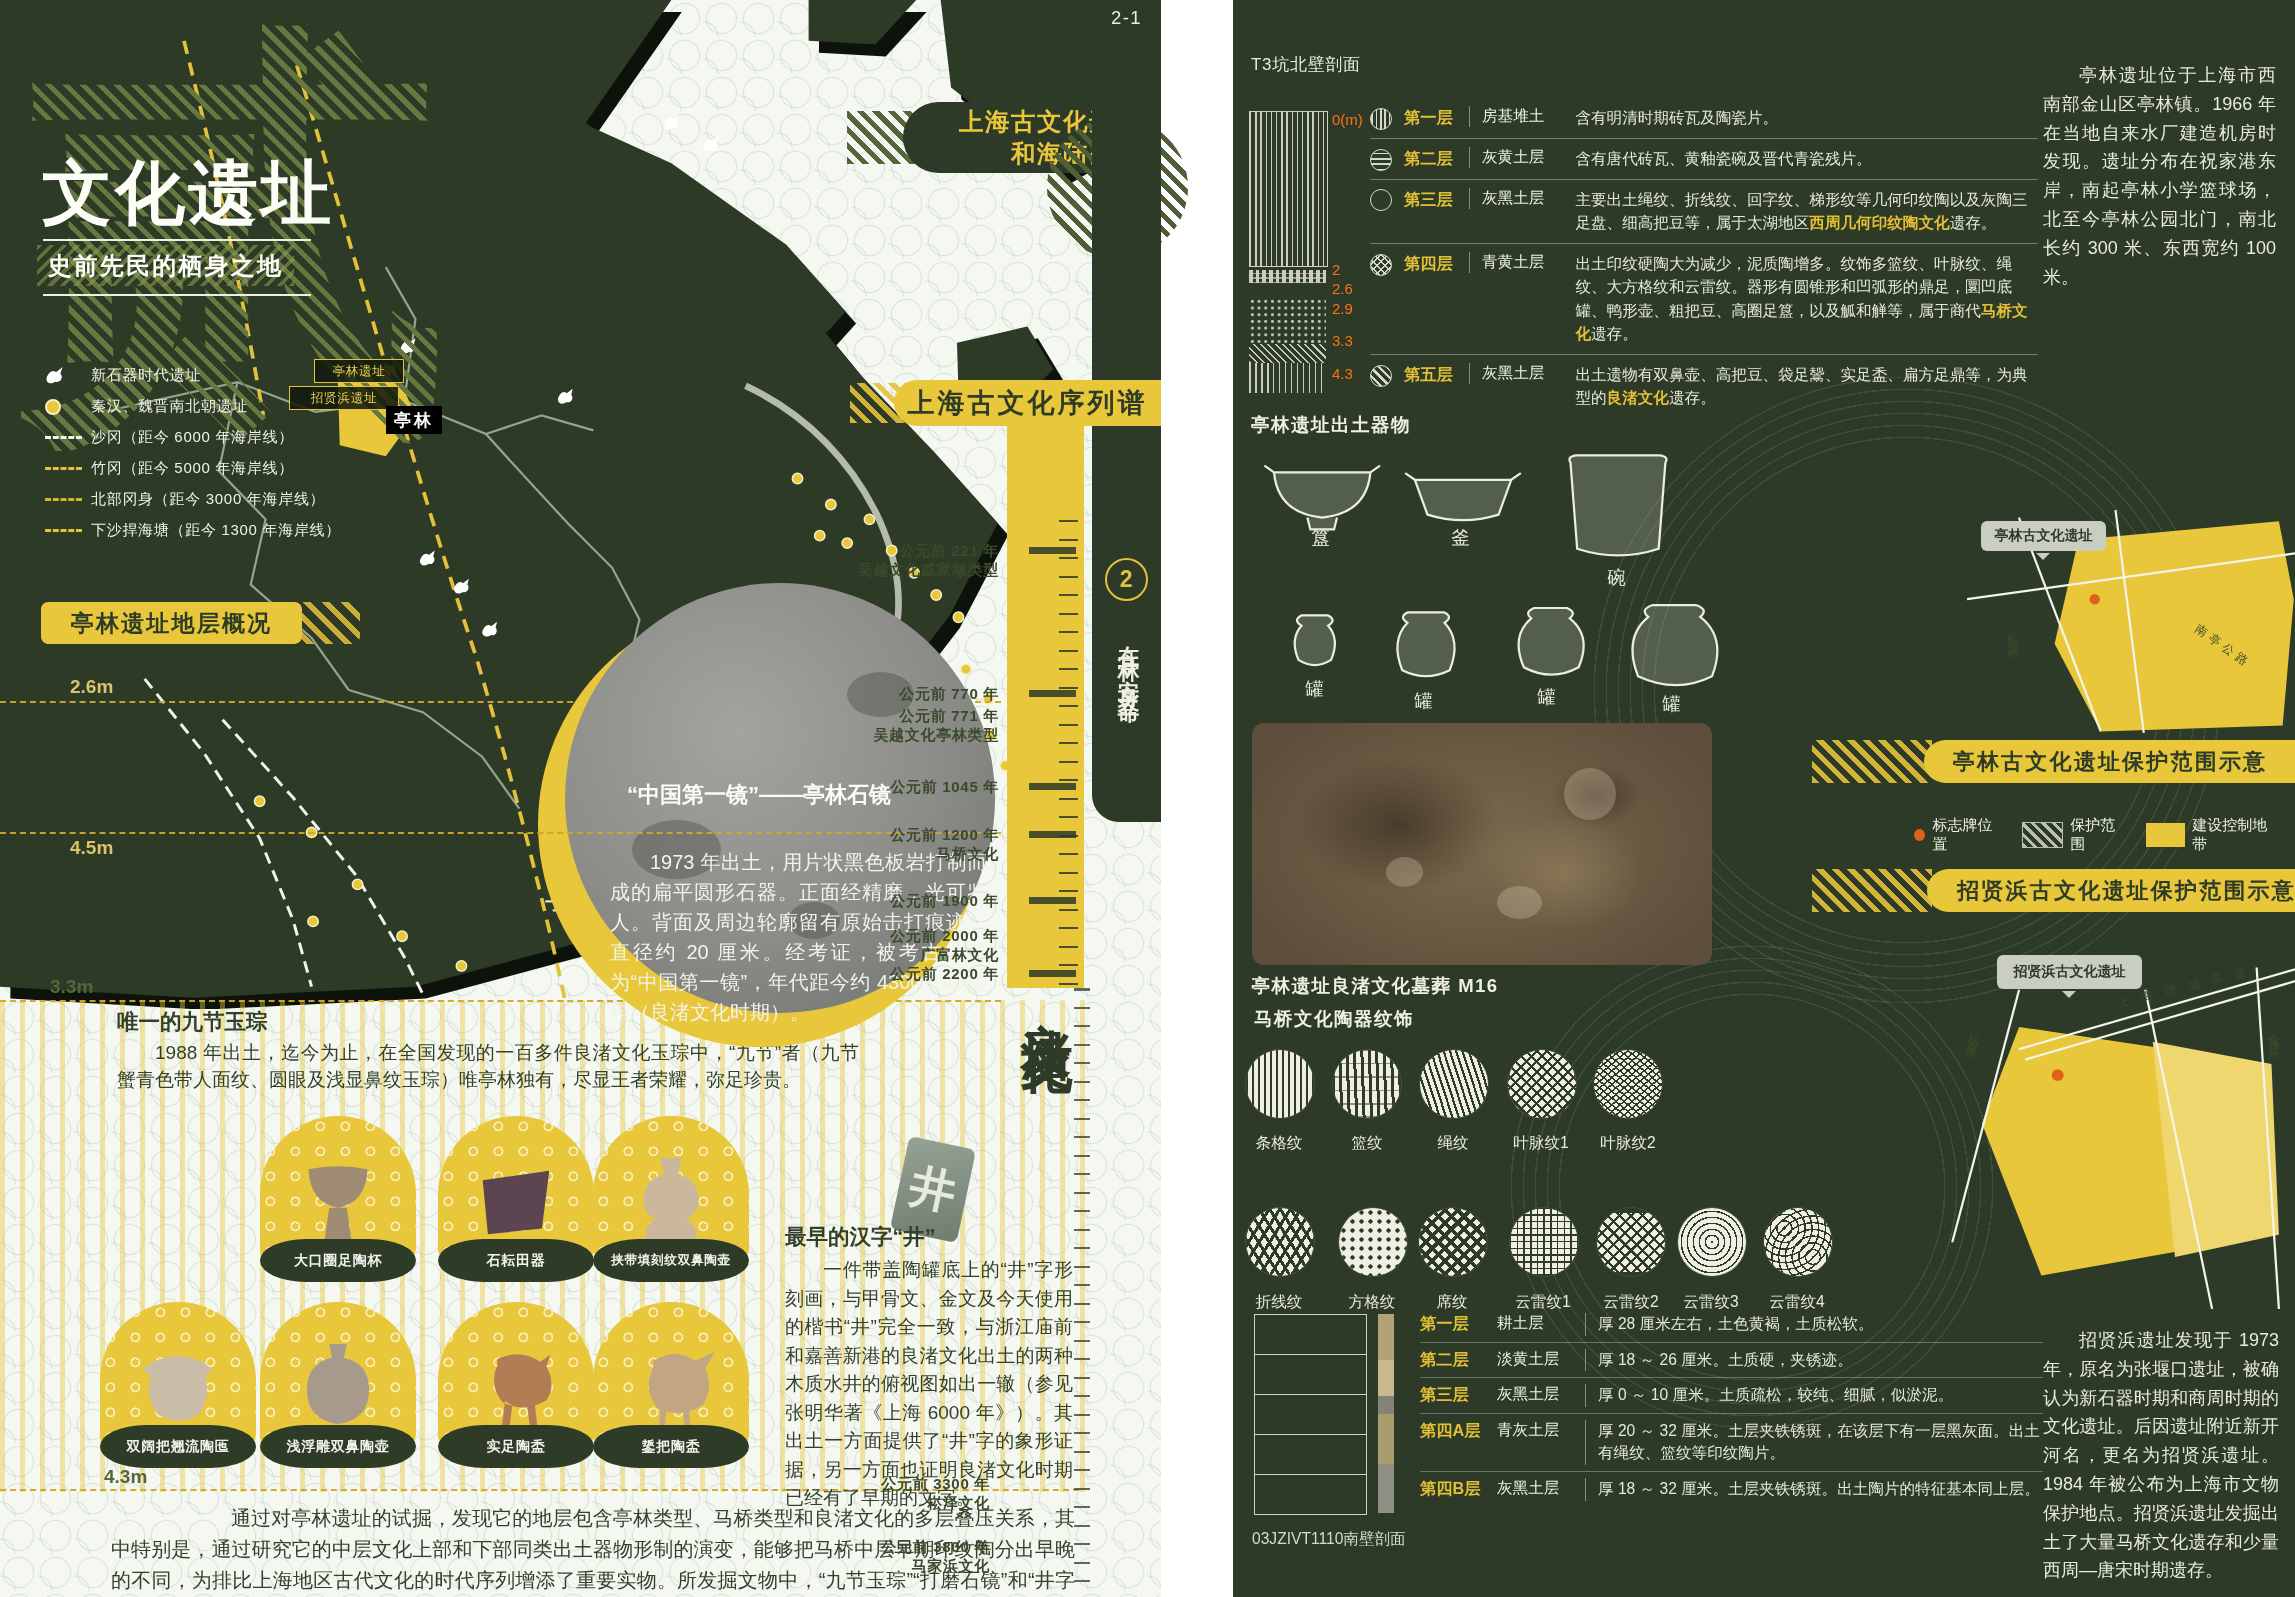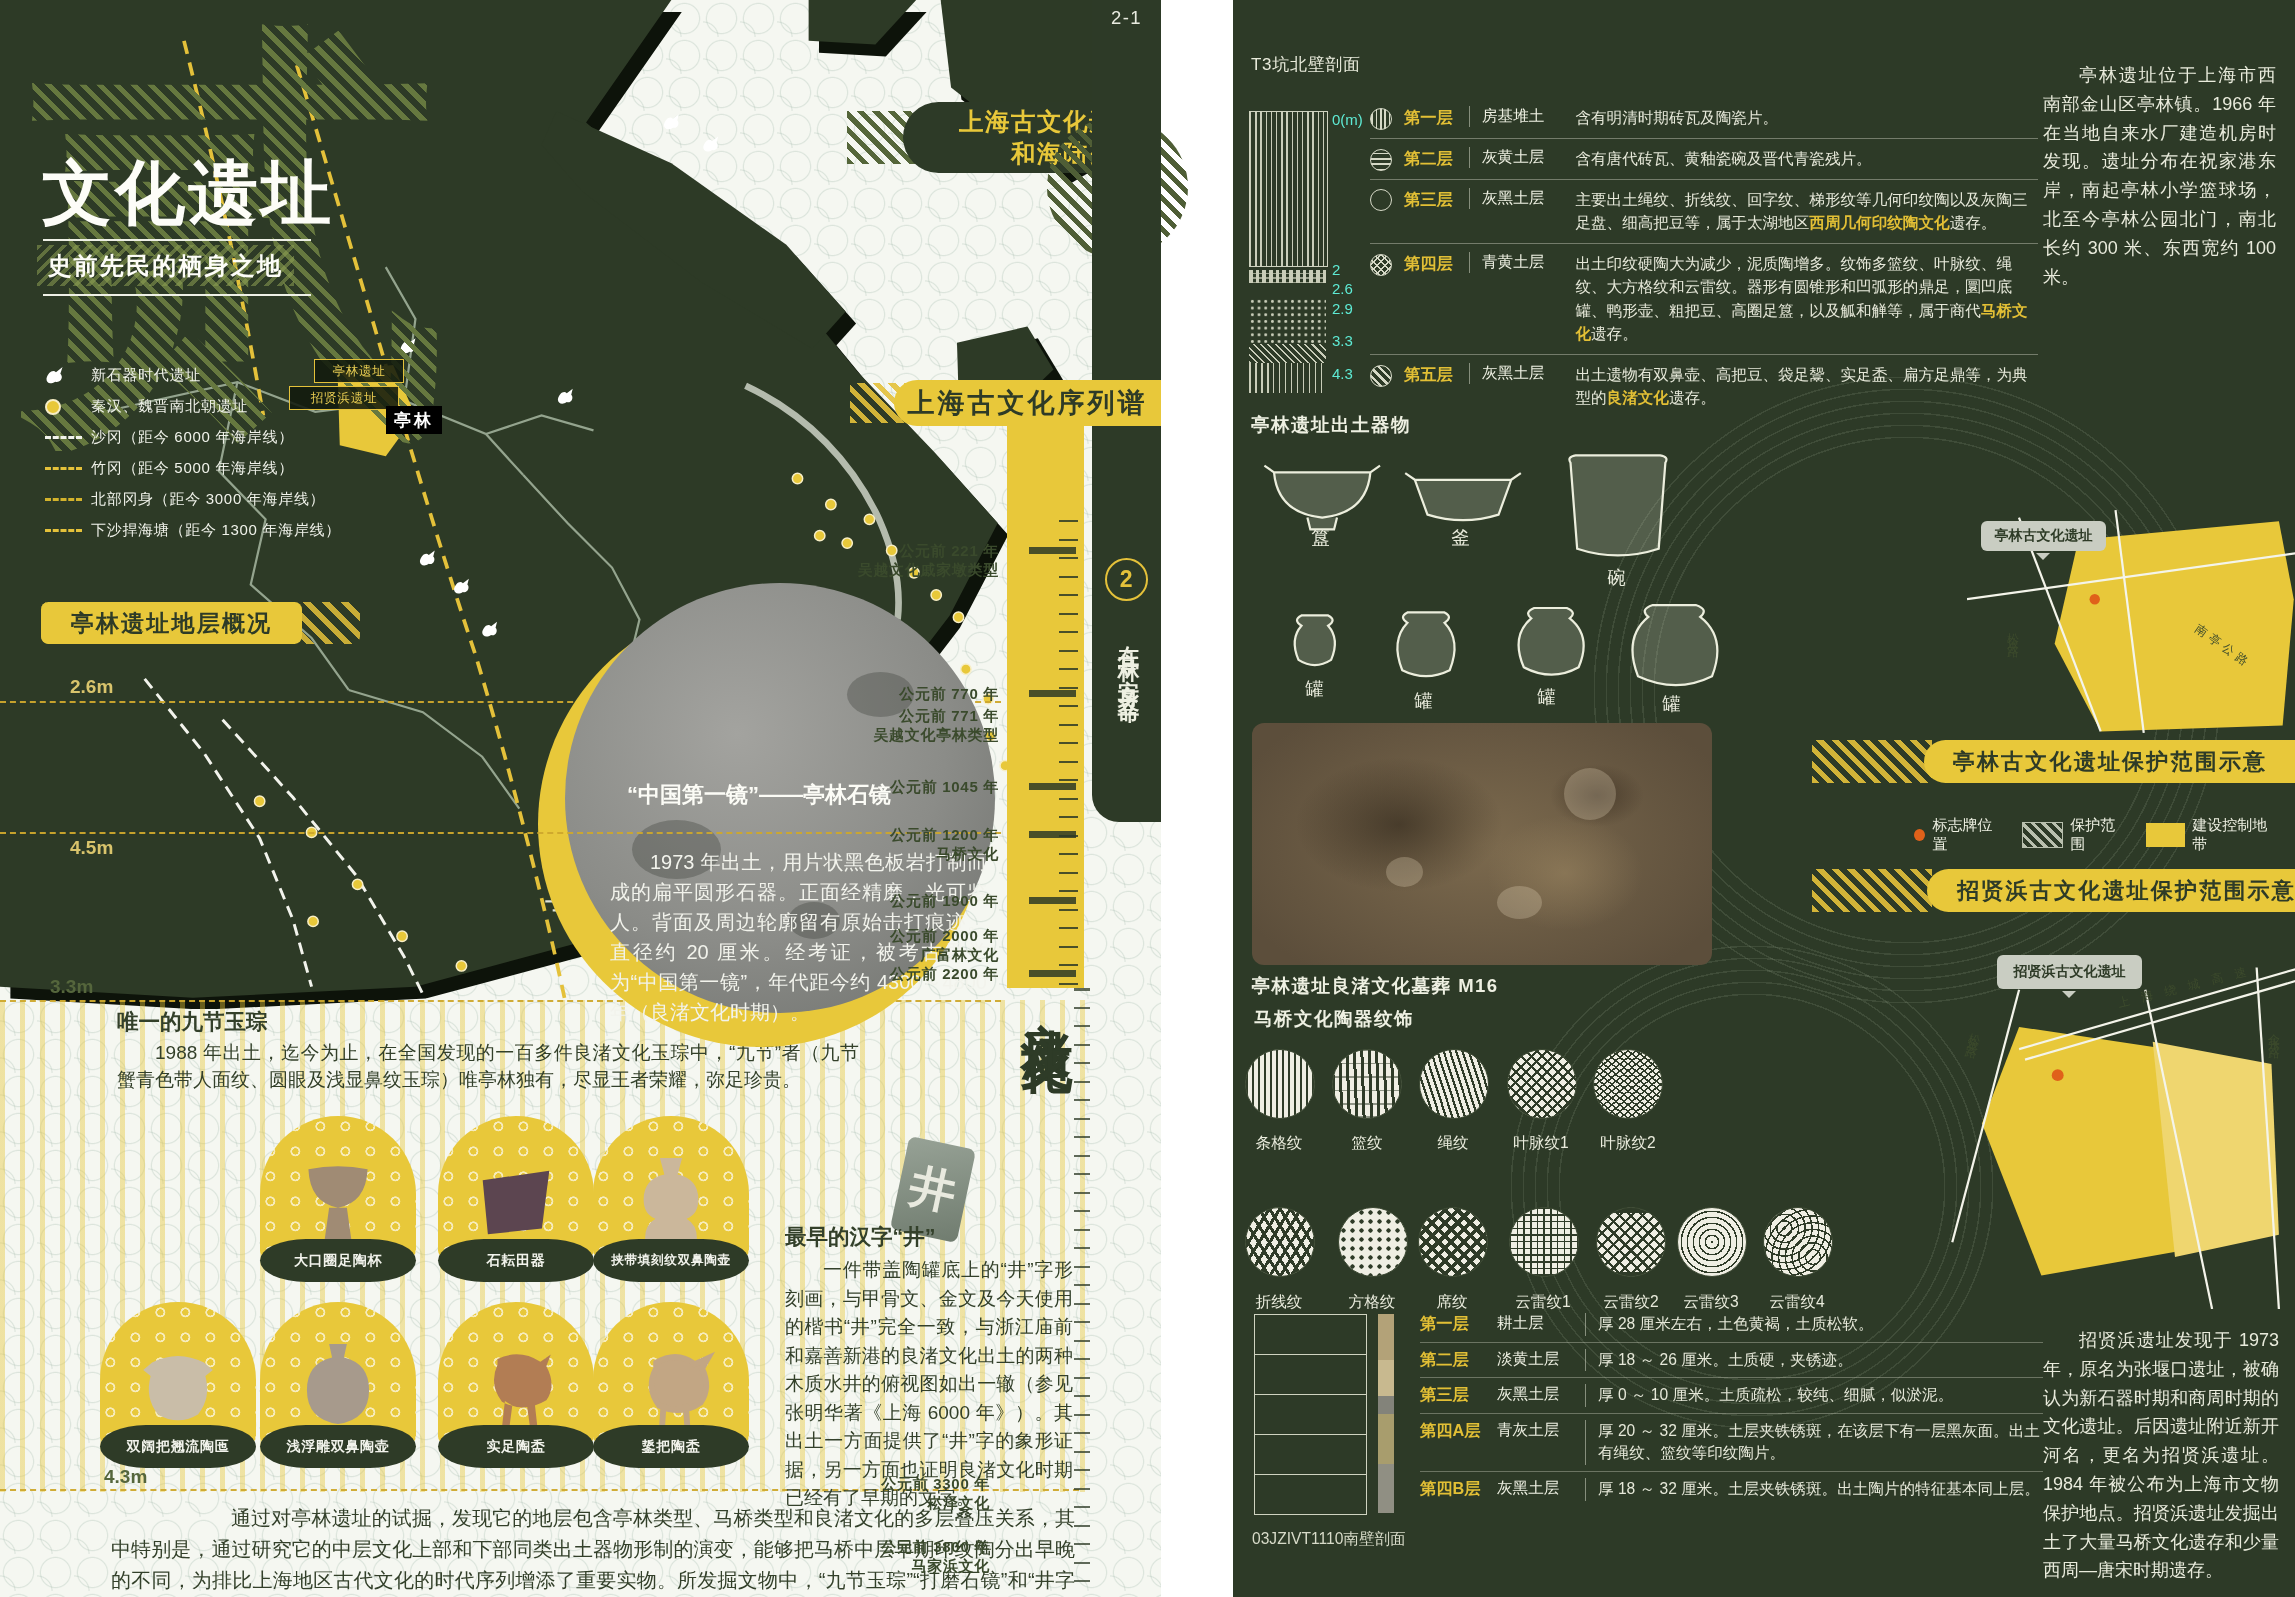--- a/index.html
+++ b/index.html
@@ -103,21 +103,21 @@
   .t3a{position:absolute;left:0;top:0;width:77px;height:154px;border:0.7px solid #cfd3c0;
       background:repeating-linear-gradient(90deg,#c9cdb9 0 1.5px,rgba(0,0,0,0) 1.5px 5.2px);}
   .t3b{position:absolute;left:0;top:159px;width:77px;height:13.4px;
       background:repeating-linear-gradient(90deg,#c9cdb9 0 3.7px,rgba(0,0,0,0) 3.7px 6.7px),repeating-linear-gradient(0deg,#9aa08c 0 1.5px,rgba(0,0,0,0) 1.5px 4.5px);}
   .t3c{position:absolute;left:0;top:187px;width:77px;height:46px;
       background-image:radial-gradient(#c9cdb9 1.2px, rgba(0,0,0,0) 1.6px);background-size:6.7px 6.7px;}
   .t3d{position:absolute;left:0;top:233px;width:77px;height:19px;
       background:repeating-linear-gradient(45deg,#c9cdb9 0 1.5px,rgba(0,0,0,0) 1.5px 5.2px);}
   .t3e{position:absolute;left:0;top:252px;width:77px;height:30px;
       background:repeating-linear-gradient(90deg,#c9cdb9 0 1.5px,rgba(0,0,0,0) 1.5px 6px);}
-  .t3scale span{position:absolute;left:99px;font-size:15px;color:#5eead4;}
+  .t3scale span{position:absolute;left:99px;font-size:15px;color:#f97316;}
   .t3table{position:absolute;left:137px;top:98px;width:668px;}
   .t3row{display:flex;align-items:flex-start;padding:8.2px 0;border-bottom:0.7px solid rgba(223,225,210,.4);}
   .t3row:last-child{border-bottom:none;}
   .lic{width:34px;padding-top:1.5px;}
   .lic i{display:block;width:22px;height:22px;border-radius:50%;border:1.5px solid #d6d9c7;box-sizing:border-box;}
   .lic .i1{background:repeating-linear-gradient(90deg,#d6d9c7 0 1.5px,rgba(0,0,0,0) 1.5px 4.5px);}
   .lic .i2{background:repeating-linear-gradient(0deg,#d6d9c7 0 1.5px,rgba(0,0,0,0) 1.5px 5.2px);}
   .lic .i4{background:repeating-linear-gradient(45deg,#d6d9c7 0 1.5px,rgba(0,0,0,0) 1.5px 5.2px),repeating-linear-gradient(-45deg,#d6d9c7 0 1.5px,rgba(0,0,0,0) 1.5px 5.2px);}
   .lic .i5{background:repeating-linear-gradient(45deg,#d6d9c7 0 2.2px,rgba(0,0,0,0) 2.2px 6px);}
   .lname{width:65px;font-size:16.3px;font-weight:bold;color:#e2bf35;padding-top:0.7px;}

